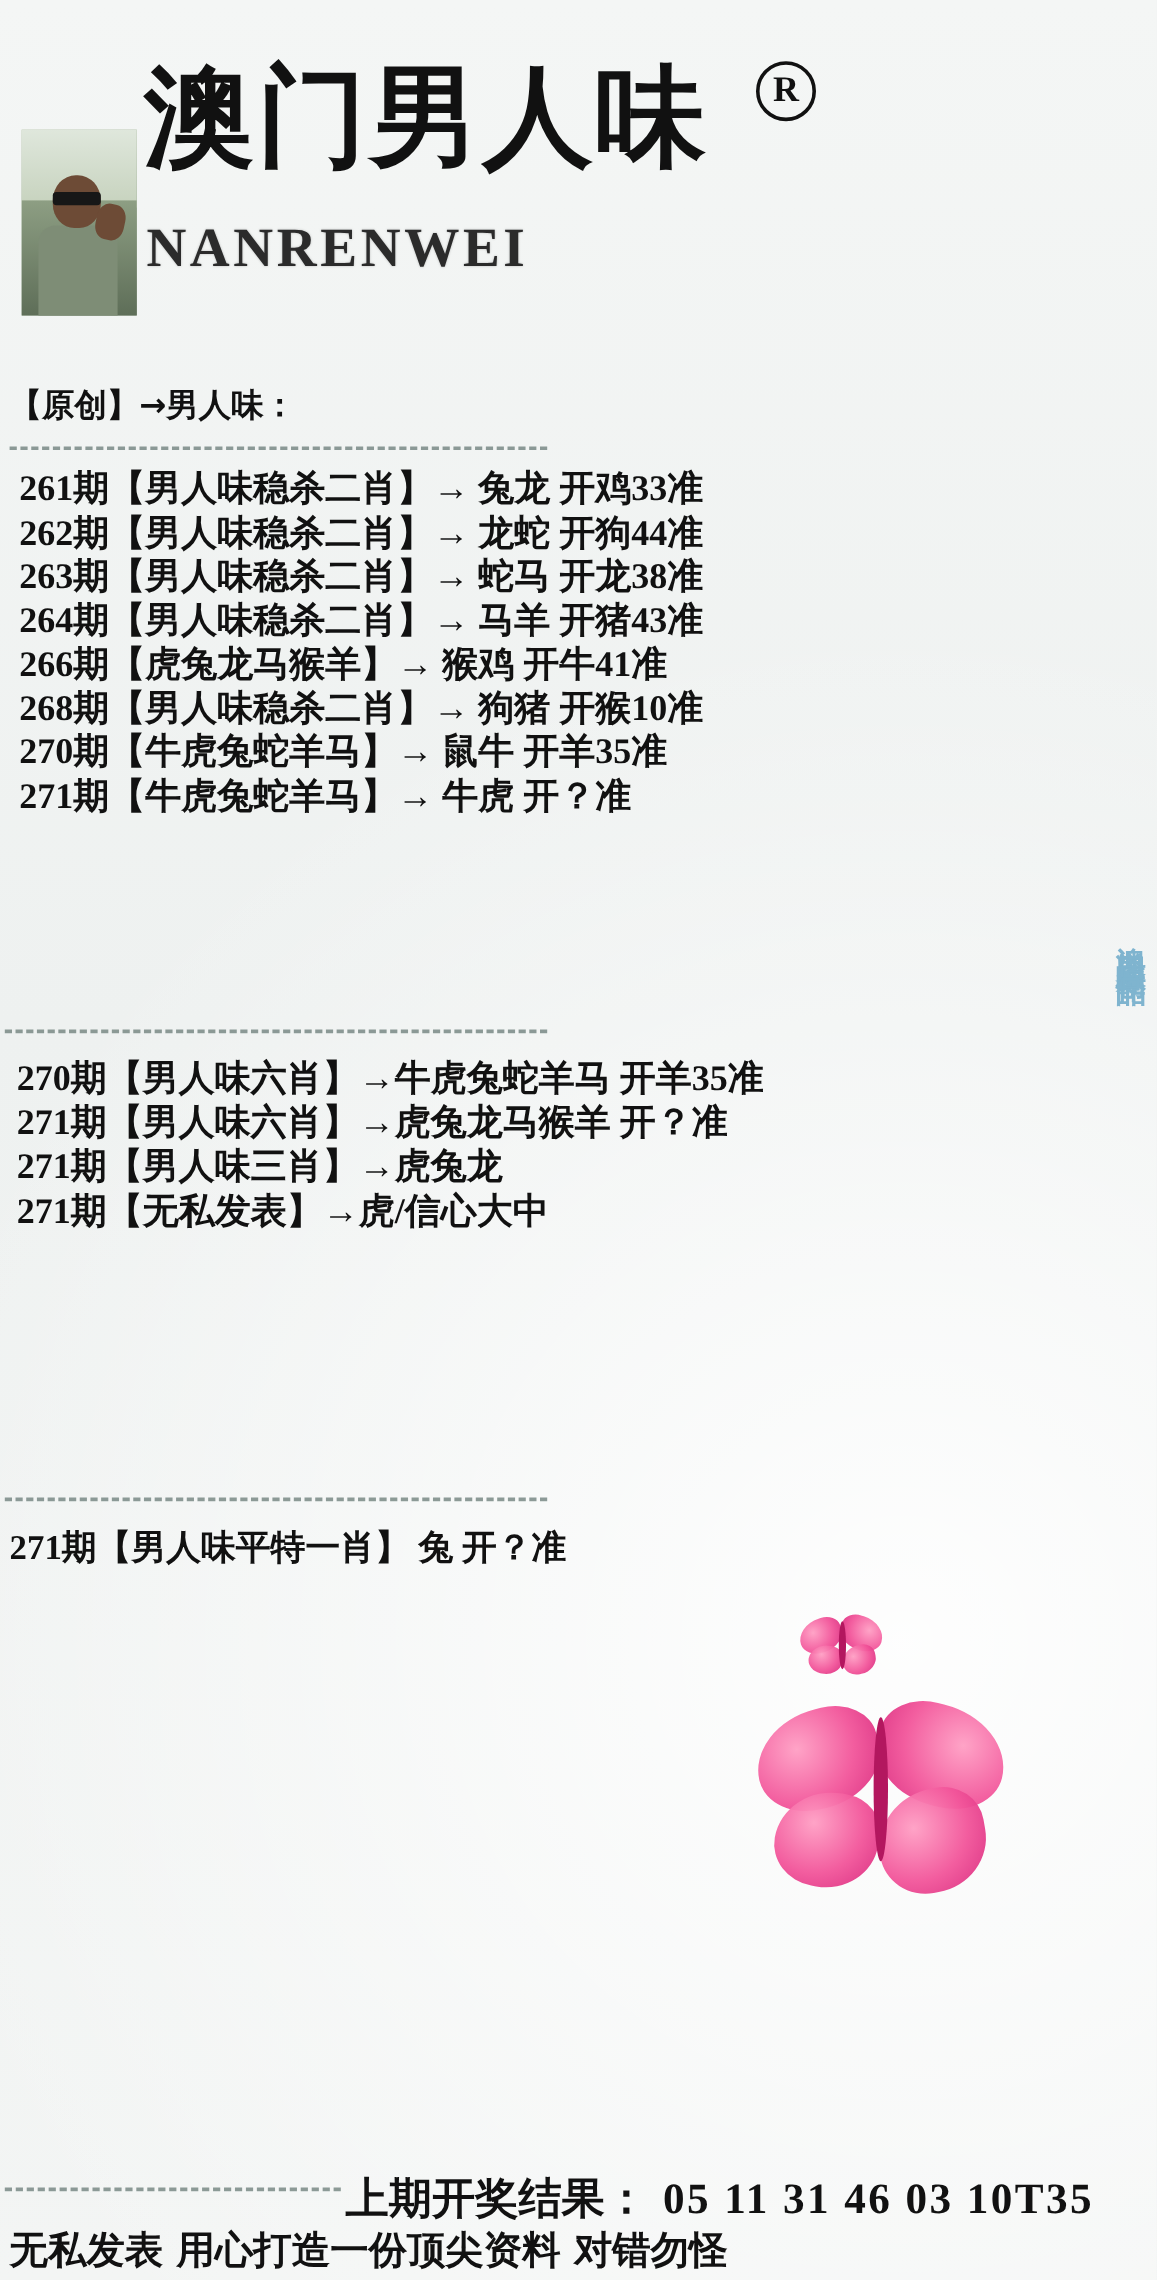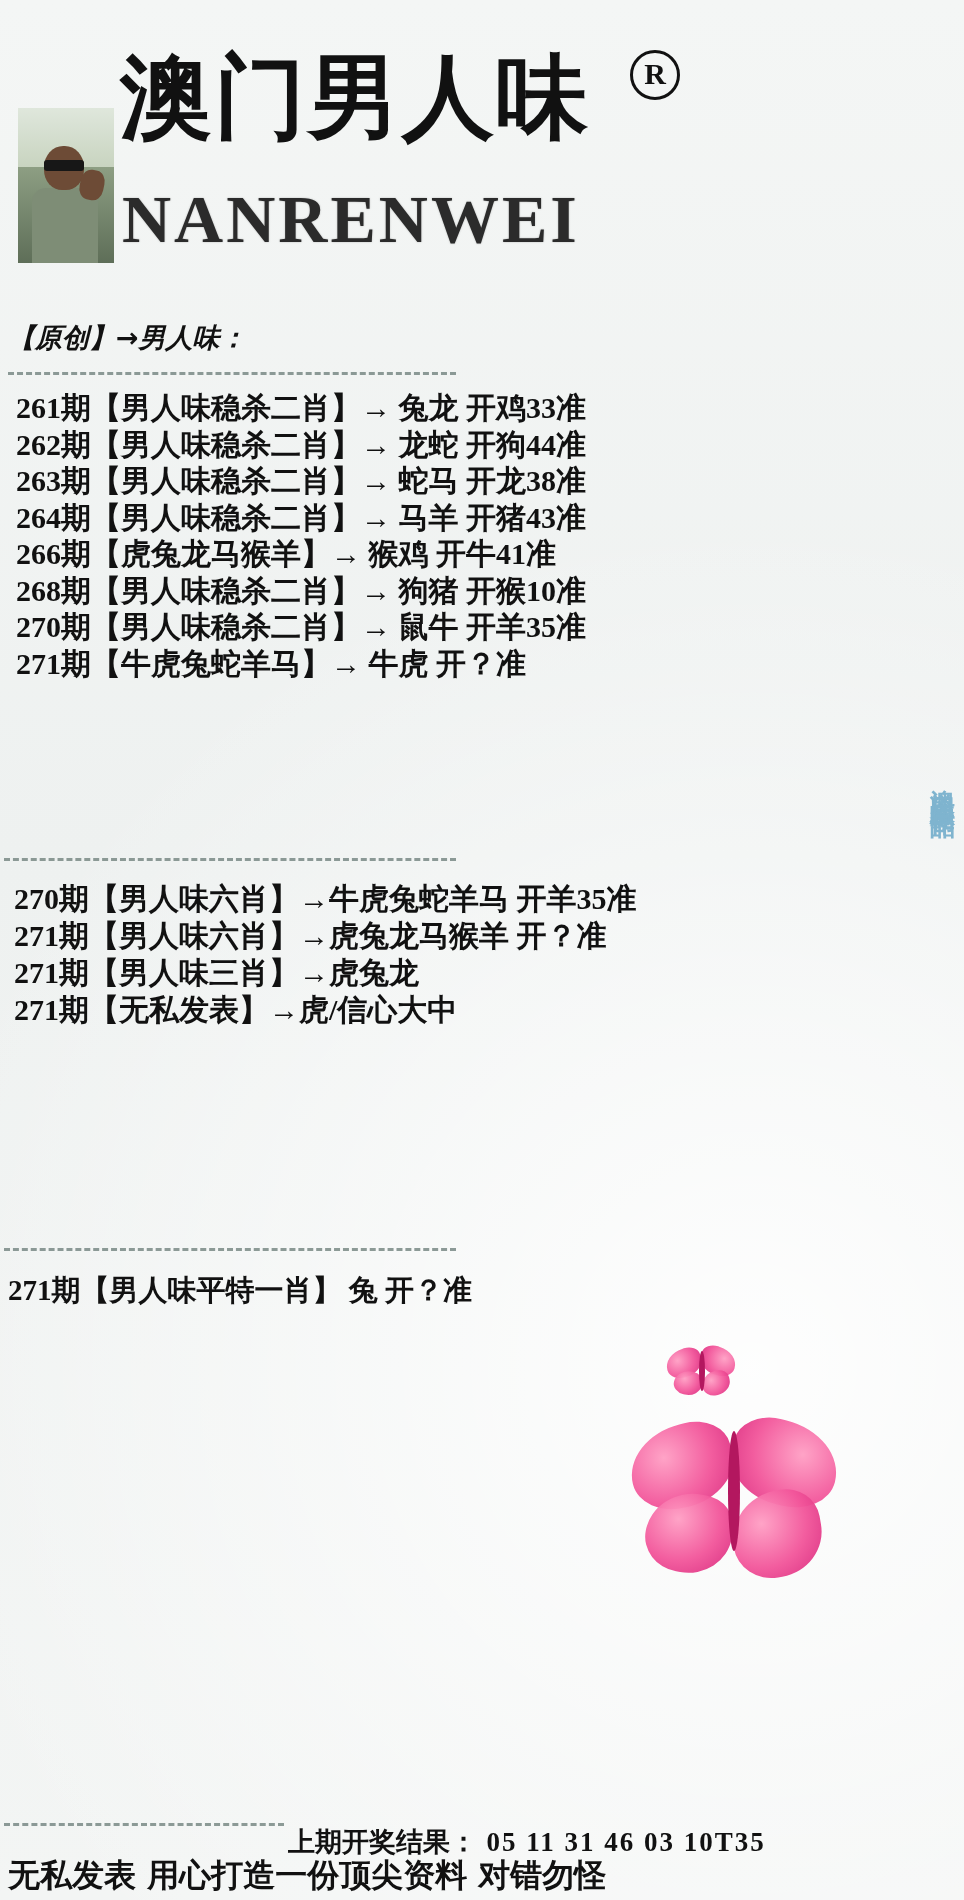--- a/index.html
+++ b/index.html
@@ -108,38 +108,37 @@
     text-align: center;
     font-size: 30px;
     font-weight: 700;
   }
   .brand-en {
     position: absolute;
     left: 122px;
     top: 180px;
     font-family: "Liberation Serif", serif;
     font-weight: 700;
-    font-size: 68px;
+    font-size: 46px;
     letter-spacing: 3px;
     color: #2b2b2b;
     white-space: nowrap;
     text-shadow: 0 0 2px rgba(0,0,0,0.25);
   }
 
   
   .origin {
     position: absolute;
     left: 8px;
     top: 320px;
     font-family: "DejaVu Sans", sans-serif;
     font-weight: 700;
     font-size: 27px;
     color: #111;
     white-space: nowrap;
-    font-style: italic;
   }
 
   .dashes {
     position: absolute;
     height: 0;
     border-top: 3px dashed #7a8a86;
     opacity: 0.85;
   }
   .dash-1 { left: 8px; top: 372px; width: 448px; }
   .dash-2 { left: 4px; top: 858px; width: 452px; }
@@ -211,24 +210,23 @@
   .bfly-big .w4 { left: 102px; top: 76px; width: 90px; height: 86px; transform: rotate(-10deg); }
   .bfly-big .body { left: 98px; top: 16px; width: 12px; height: 120px; }
 
   
   .footer-result {
     position: absolute;
     left: 288px;
     top: 1808px;
     font-family: "DejaVu Sans", sans-serif;
     font-weight: 700;
-    font-size: 27px;
-    color: #111;
-    white-space: nowrap;
-    margin-top: 16px;
+    font-size: 36px;
+    color: #111;
+    white-space: nowrap;
   }
   .footer-result .nums {
     font-family: "Liberation Serif", serif;
     letter-spacing: 2px;
   }
   .footer-slogan {
     position: absolute;
     left: 8px;
     top: 1854px;
     font-family: "DejaVu Sans", sans-serif;
@@ -264,21 +262,21 @@
 
   <div class="dashes dash-1"></div>
 
   <div class="rows group-kill">
     <span class="row">261期【男人味稳杀二肖】→ 兔龙  开鸡33准</span>
     <span class="row">262期【男人味稳杀二肖】→ 龙蛇  开狗44准</span>
     <span class="row">263期【男人味稳杀二肖】→ 蛇马  开龙38准</span>
     <span class="row">264期【男人味稳杀二肖】→ 马羊  开猪43准</span>
     <span class="row">266期【虎兔龙马猴羊】→ 猴鸡  开牛41准</span>
     <span class="row">268期【男人味稳杀二肖】→ 狗猪  开猴10准</span>
-    <span class="row">270期【男人味稳杀二肖】→ 鼠牛  开羊35准</span>
+    <span class="row">270期【牛虎兔蛇羊马】→ 鼠牛  开羊35准</span>
     <span class="row">271期【牛虎兔蛇羊马】→ 牛虎  开？准</span>
   </div>
 
   <div class="dashes dash-2"></div>
 
   <div class="rows group-six">
     <span class="row">270期【男人味六肖】→牛虎兔蛇羊马  开羊35准</span>
     <span class="row">271期【男人味六肖】→虎兔龙马猴羊  开？准</span>
     <span class="row">271期【男人味三肖】→虎兔龙</span>
     <span class="row">271期【无私发表】→虎/信心大中</span>

